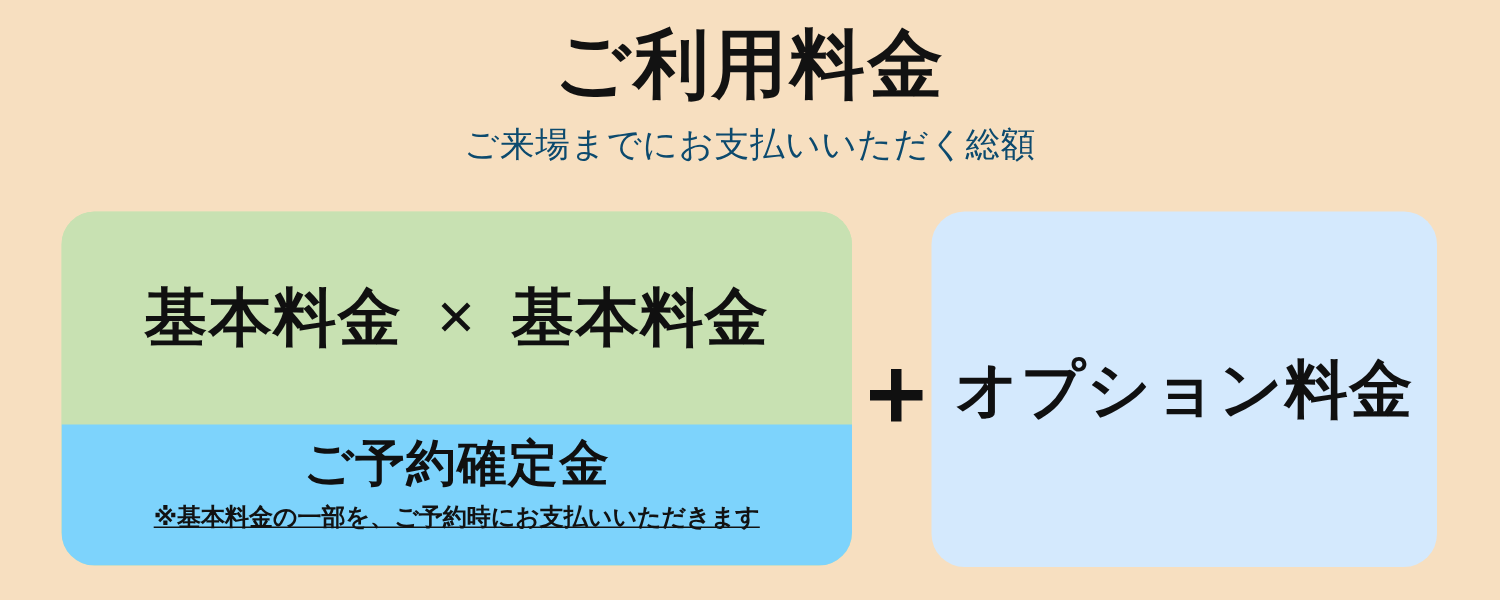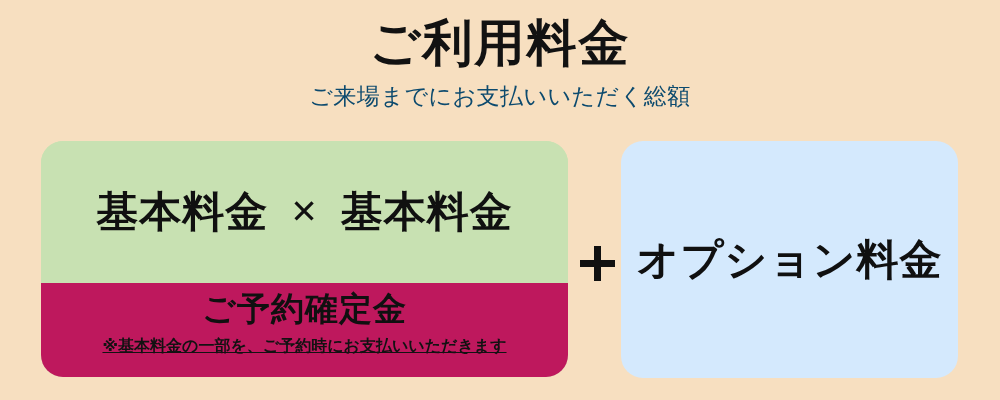--- a/index.html
+++ b/index.html
@@ -97,21 +97,21 @@
     position: relative;
     top: -1px;
   }
 
   .green-bottom {
     position: absolute;
     left: 0;
     top: 142px;
     width: 100%;
     height: 94px;
-    background: #be185d;
+    background: #7dd3fc;
   }
   .deposit-title {
     position: absolute;
     left: 0;
     top: 9px;
     width: 100%;
     text-align: center;
     font-size: 33px;
     font-weight: bold;
     line-height: 1;

